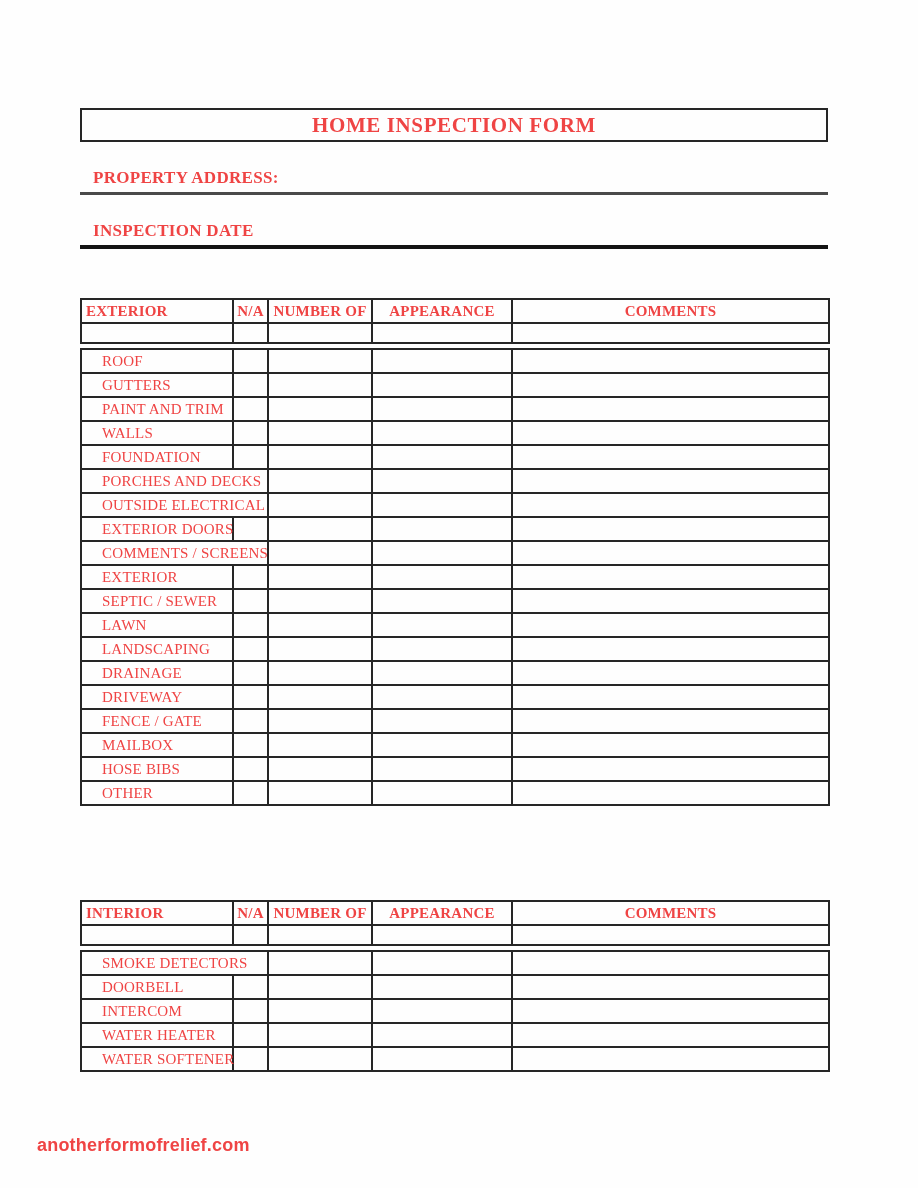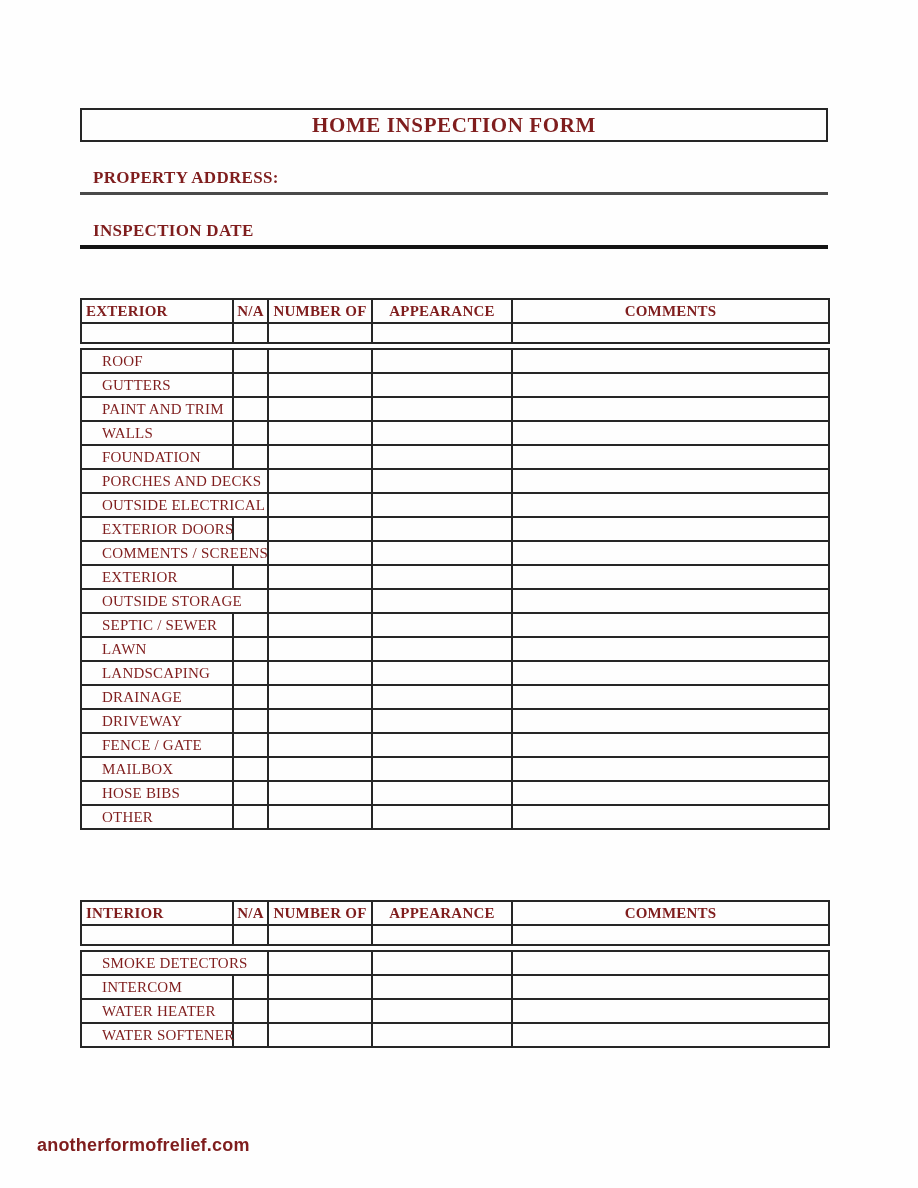--- a/index.html
+++ b/index.html
@@ -6,21 +6,21 @@
     margin: 0;
     padding: 0;
     background: #ffffff;
   }
   .page {
     position: relative;
     width: 918px;
     height: 1188px;
     background: #fefefe;
     font-family: "Liberation Serif", serif;
-    color: #7f1d1d;
+    color: #ef4444;
     overflow: hidden;
   }
 
   
   .title-box {
     position: absolute;
     left: 80px;
     top: 108px;
     width: 744px;
     height: 30px;
@@ -229,26 +229,20 @@
             <td class=""></td>
           </tr>
           <tr>
             <td class="label-cell"><span>EXTERIOR</span></td>
             <td class=""></td>
             <td class=""></td>
             <td class=""></td>
             <td class=""></td>
           </tr>
           <tr>
-            <td class="label-cell" colspan="2"><span>OUTSIDE STORAGE</span></td>
-            <td class=""></td>
-            <td class=""></td>
-            <td class=""></td>
-          </tr>
-          <tr>
             <td class="label-cell"><span>SEPTIC / SEWER</span></td>
             <td class=""></td>
             <td class=""></td>
             <td class=""></td>
             <td class=""></td>
           </tr>
           <tr>
             <td class="label-cell"><span>LAWN</span></td>
             <td class=""></td>
             <td class=""></td>
@@ -344,20 +338,27 @@
           <col class="c4">
         </colgroup>
         <tbody>
           <tr>
             <td class="label-cell" colspan="2"><span>SMOKE DETECTORS</span></td>
             <td class=""></td>
             <td class=""></td>
             <td class=""></td>
           </tr>
           <tr>
+            <td class="label-cell"><span>DOORBELL</span></td>
+            <td class=""></td>
+            <td class=""></td>
+            <td class=""></td>
+            <td class=""></td>
+          </tr>
+          <tr>
             <td class="label-cell"><span>INTERCOM</span></td>
             <td class=""></td>
             <td class=""></td>
             <td class=""></td>
             <td class=""></td>
           </tr>
           <tr>
             <td class="label-cell"><span>WATER HEATER</span></td>
             <td class=""></td>
             <td class=""></td>

